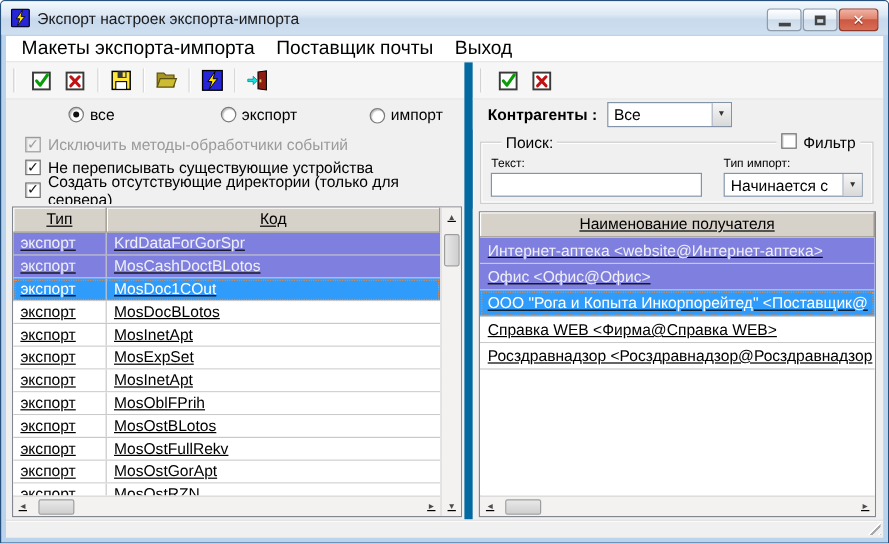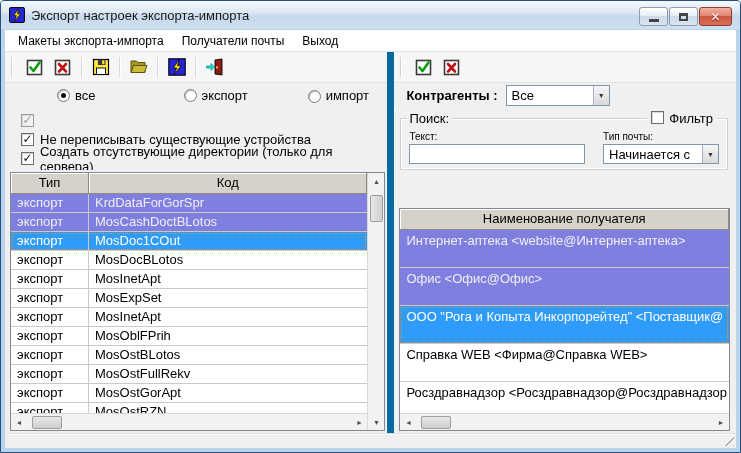--- a/index.html
+++ b/index.html
@@ -22,21 +22,21 @@
   .wbtn.close { width:33px; border-color:#93392a;
     background:linear-gradient(#f0b2a3,#e18570 45%,#cc5741 50%,#d86e57); }
   .glyph-close { color:#fff; font-weight:bold; font-size:12px; line-height:12px; text-shadow:0 1px 1px #7c2416; }
 
   .client { position:absolute; left:4px; right:4px; top:29px; bottom:4px;
     background:#f0f0f0; display:flex; flex-direction:column; overflow:hidden; }
 
   
   .menubar { height:22px; background:#ffffff; border-bottom:1px solid #e2e2e2;
     display:flex; align-items:center; padding-left:4px; }
-  .menu-item { padding:2px 9px; font-size:12px; }
+  .menu-item { padding:2px 9px; font-size:16px; }
 
   
   .panels { flex:1; display:flex; min-height:0; }
   .lpanel { width:409px; display:flex; flex-direction:column; }
   .rpanel { flex:1; display:flex; flex-direction:column; border-left:7px solid #0369a1;
     box-shadow:inset 1px 0 0 #ffffff; }
 
   .toolbar { height:31px; background:#f6f6f6; border-bottom:1px solid #e3e3e3;
     display:flex; align-items:center; padding-left:6px; }
   .tb-grip { width:2px; height:20px; border-left:1px solid #d2d2d2; border-right:1px solid #ffffff; margin-right:8px; }
@@ -58,32 +58,32 @@
   .opt-row { height:19px; display:flex; align-items:center; gap:6px; }
   .chk { width:13px; height:13px; background:#fff; border:1px solid #6d6d6d;
     box-shadow:inset 1px 1px 0 #d7d7d7; font-size:12px; line-height:11px; font-weight:bold;
     display:flex; align-items:center; justify-content:center; color:#111; }
   .chk.checked::after { content:"✓"; margin-top:-1px; }
   .opt-row.disabled .chk { background:#f1f1f1; color:#9b9b9b; border-color:#9b9b9b; }
   .opt-row.disabled .opt-label { color:#9b9b9b; }
 
   
   .table-frame { flex:1; margin:2px 2px 2px 5px; border:1px solid #83878f;
-    box-shadow:inset 1px 1px 0 #b9bcc2; background:#fff; display:flex; min-height:0; }
+    box-shadow:inset 1px 1px 0 #b9bcc2; background:#fff; display:flex; min-height:0;text-decoration:underline; }
   .rpanel .table-frame { margin:2px 6px 2px 5px; }
   .table-main { flex:1; display:flex; flex-direction:column; min-width:0; }
   .thead { display:flex; height:21px; flex:none; }
   .th { background:#d6d2c9; box-shadow:inset 1px 1px 0 #ffffff;
     border-right:1px solid #8f8b83; border-bottom:1px solid #8f8b83;
     text-align:center; font-size:13px; line-height:20px; white-space:nowrap; overflow:hidden; }
   .th-type { width:78px; flex:none; }
   .th-code, .th-name { flex:1; }
   .tbody { flex:1; overflow:hidden; background:#fff; }
   .grid-row { display:flex; height:19px; border-bottom:1px solid #c9c9c9; background:#fff; }
-  .rpanel .grid-row { height:38px; }
+  .rpanel .grid-row { height:22px; }
   .cell { font-size:13px; line-height:18px; padding:0 2px 0 6px; white-space:nowrap; overflow:hidden; }
   .rpanel .cell { line-height:21px; }
   .type-cell { width:78px; flex:none; border-right:1px solid #c9c9c9; }
   .code-cell, .name-cell { flex:1; }
   .grid-row.selected { background:var(--sel-inactive); }
   .grid-row.selected .cell { color:#efeff5; }
   .grid-row.focused { background:var(--sel-active); outline:1px dotted var(--focus-dot); outline-offset:-2px; }
   .grid-row.focused .cell { color:#ffffff; }
 
   
@@ -108,21 +108,21 @@
   .dd { height:21px; background:#fff; border:1px solid #8494a8; display:flex; margin-left:8px; }
   .dd-val { padding:2px 5px; font-size:13px; white-space:nowrap; overflow:hidden; flex:1; }
   .dd-btn { width:16px; flex:none; border-left:1px solid #a9b4c2;
     background:linear-gradient(#f6f6f6,#d9d9d9); display:flex; align-items:center; justify-content:center;
     font-size:7px; color:#333; }
   .dd-contr { width:104px; }
 
   .groupbox { position:relative; margin:10px 8px 4px 6px; height:52px;
     border:1px solid #cfcfcf; box-shadow:inset 0 0 0 1px #ffffff; background:#f0f0f0;
     display:flex; padding:12px 8px 0 8px; }
-  .gb-label { position:absolute; top:-8px; left:5px; background:#f0f0f0; padding:0 3px; font-size:13px; }
+  .gb-label { position:absolute; top:-8px; left:17px; background:#f0f0f0; padding:0 3px; font-size:13px; }
   .gb-filter { position:absolute; top:-8px; right:10px; background:#f0f0f0; padding:0 4px;
     display:flex; align-items:flex-start; gap:5px; }
   .search-col1 { display:flex; flex-direction:column; }
   .search-col2 { display:flex; flex-direction:column; margin-left:auto; }
   .fld-label { font-size:10px; margin-bottom:2px; }
   .txt-input { width:176px; height:20px; border:1px solid #8494a8; background:#fff;
     font-family:inherit; font-size:13px; padding:0 4px; }
   .dd-search { width:116px; margin-left:0; height:20px; }
 
   
@@ -190,21 +190,21 @@
       <div class="wbtn close">
           <div class="glyph-close">✕</div>
         </div>
     </div>
   </div>
 
   <div class="client">
 
     <div class="menubar">
       <span class="menu-item">Макеты экспорта-импорта</span>
-      <span class="menu-item">Получатели почты</span>
+      <span class="menu-item">Поставщик почты</span>
       <span class="menu-item">Выход</span>
     </div>
 
     <div class="panels">
 
       <div class="lpanel">
 
         <div class="toolbar">
           <div class="tb-grip"></div>
           <div class="tb-btn">
@@ -254,20 +254,21 @@
             </div>
             <div class="radio-item">
               <div class="radio"></div>
               <div>импорт</div>
             </div>
           </div>
 
         <div class="options" id="options-col">
             <div class="opt-row disabled">
               <div class="chk checked"></div>
+              <div class="opt-label">Исключить методы-обработчики событий</div>
             </div>
             <div class="opt-row">
               <div class="chk checked"></div>
               <div class="opt-label">Не переписывать существующие устройства</div>
             </div>
             <div class="opt-row">
               <div class="chk checked"></div>
               <div class="opt-label">Создать отсутствующие директории (только для сервера)</div>
             </div>
           </div>
@@ -374,29 +375,29 @@
           <span class="gb-label">Поиск:</span>
           <div class="gb-filter">
             <div class="chk"></div>
             <span>Фильтр</span>
           </div>
           <div class="search-col1">
             <span class="fld-label">Текст:</span>
             <input class="txt-input" type="text" value="" style="">
           </div>
           <div class="search-col2">
-            <span class="fld-label">Тип почты:</span>
+            <span class="fld-label">Тип импорт:</span>
             <div class="dd dd-search">
               <div class="dd-val">Начинается с</div>
               <div class="dd-btn">▼</div>
             </div>
           </div>
         </div>
 
-        <div class="table-col" style="flex:1; min-height:0; background:#f0f0f0;margin-top:32px;">
+        <div class="table-col" style="flex:1; min-height:0; background:#f0f0f0;">
           <div class="table-frame">
             <div class="table-main">
               <div class="thead">
                 <div class="th th-name">Наименование получателя</div>
               </div>
               <div class="tbody" id="right-rows">
                   <div class="grid-row selected">
                     <div class="cell name-cell">Интернет-аптека &lt;website@Интернет-аптека&gt;</div>
                   </div>
                   <div class="grid-row selected">

